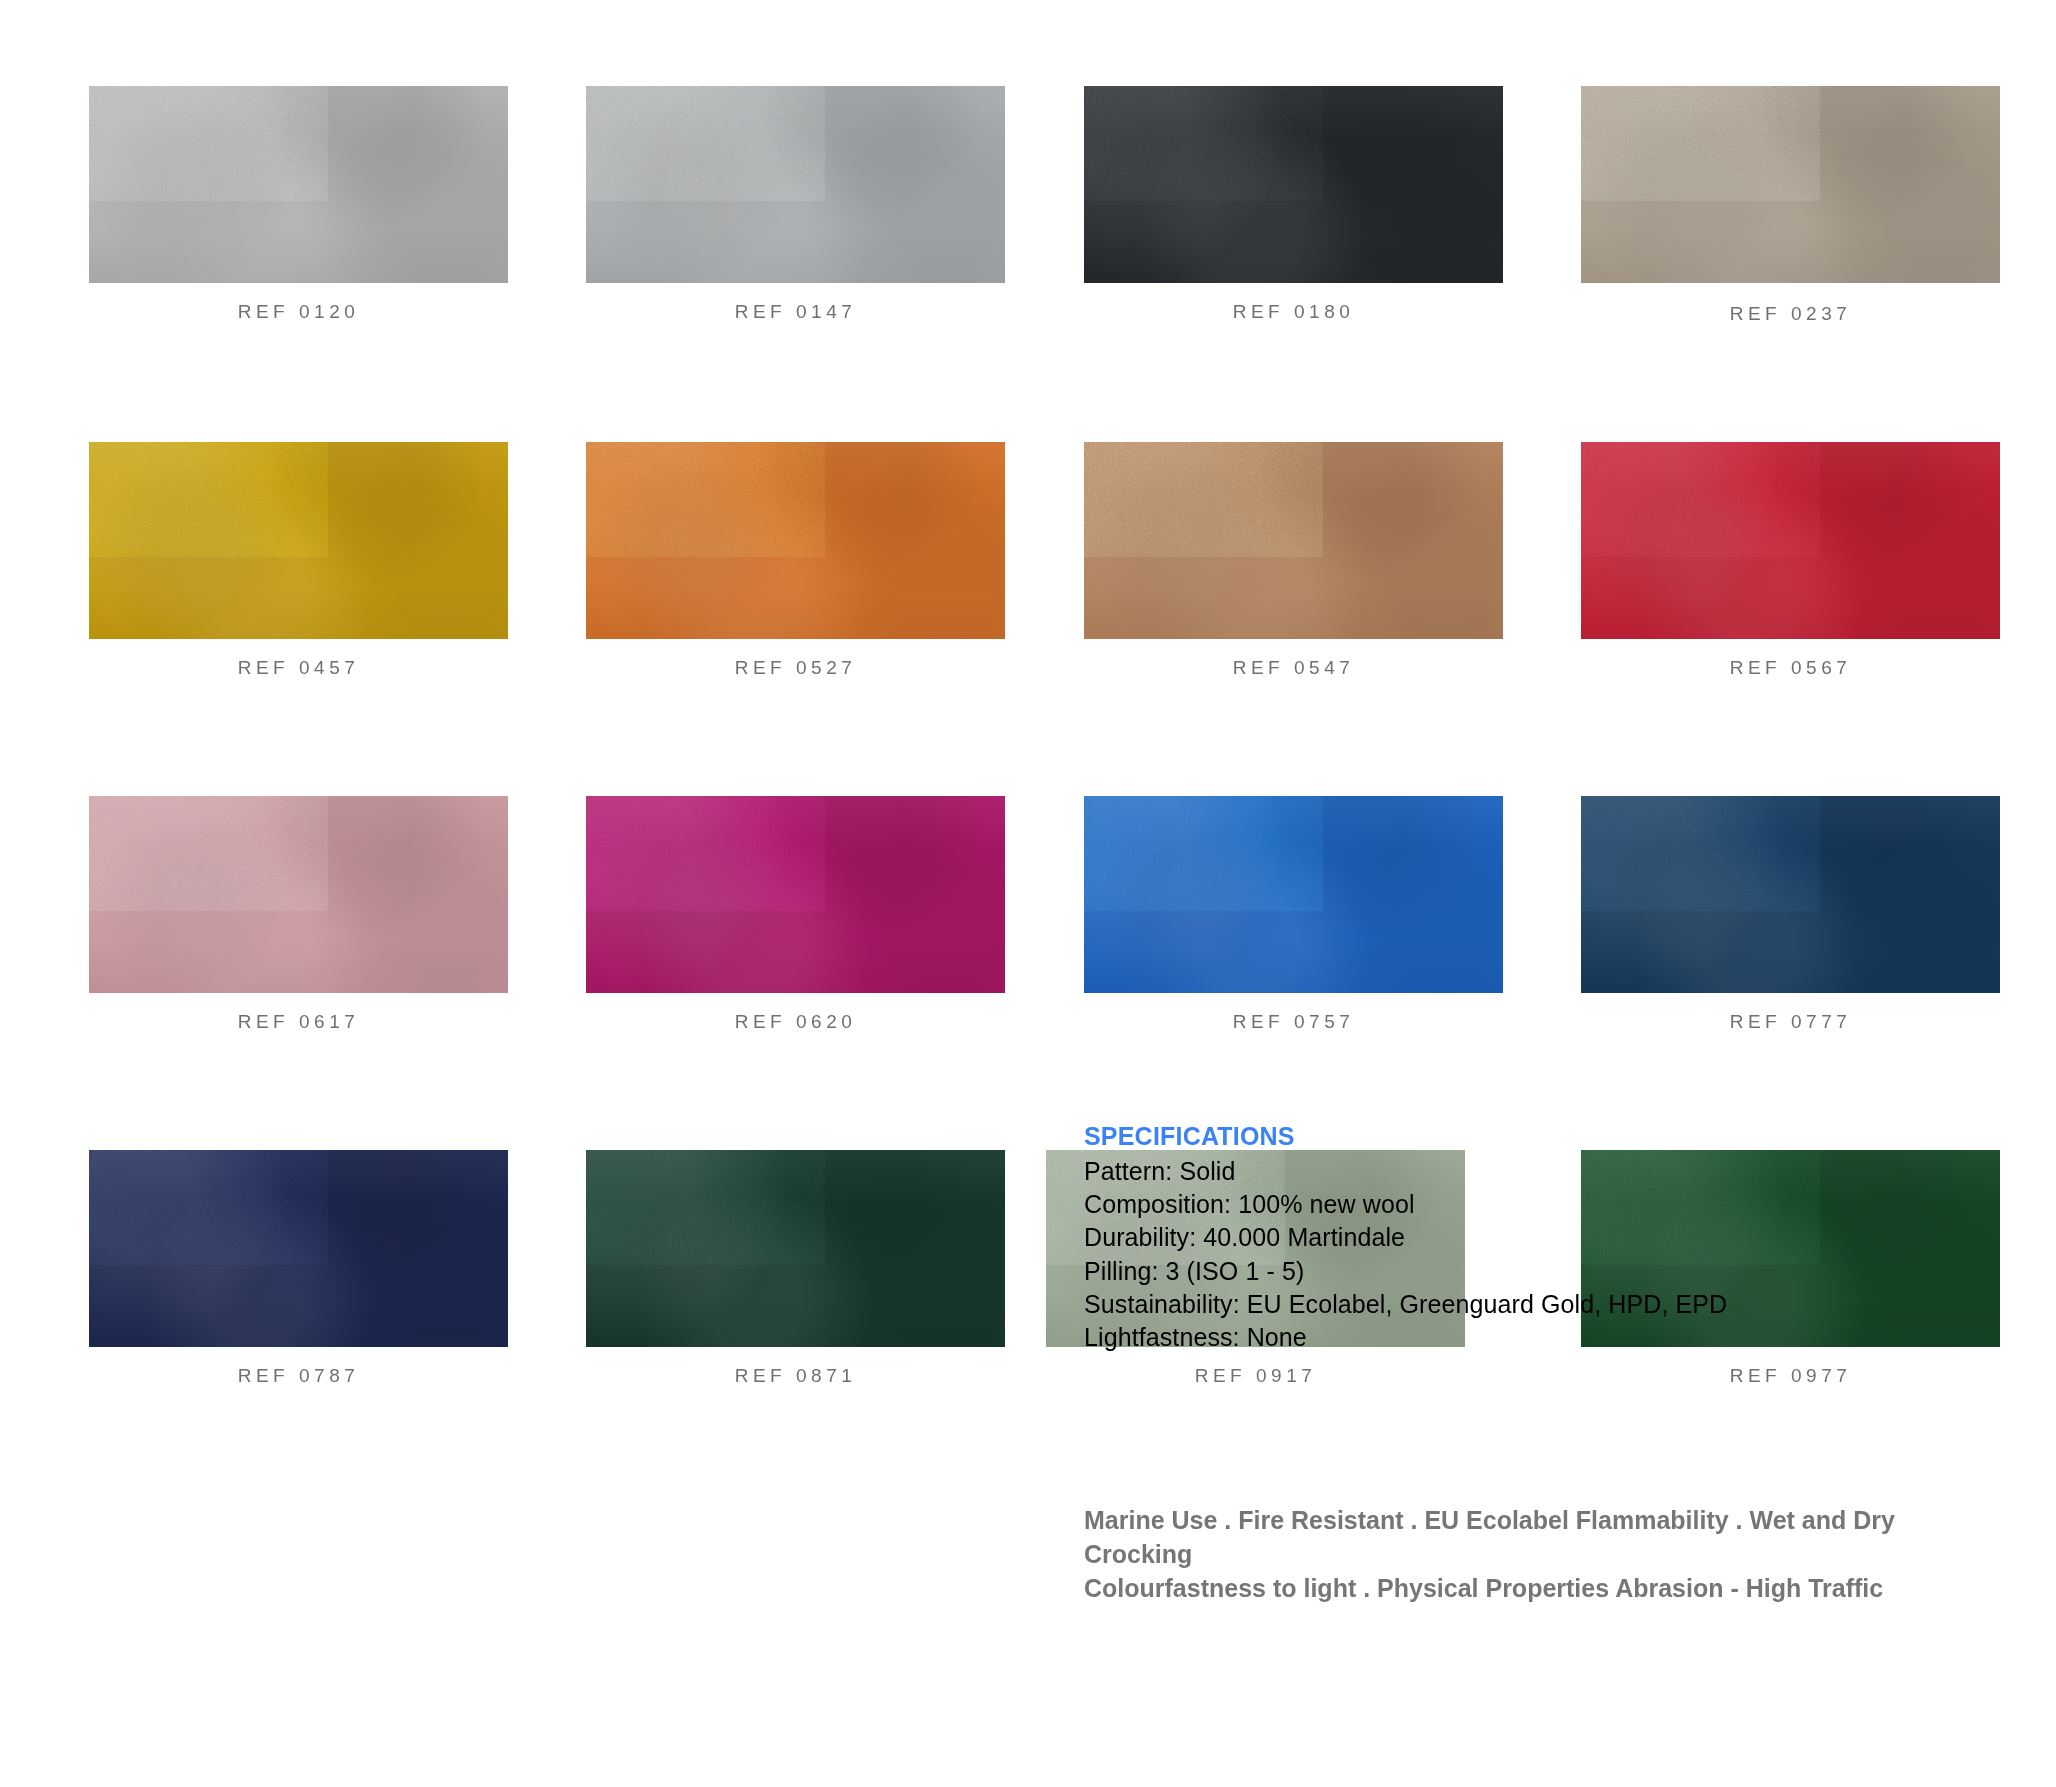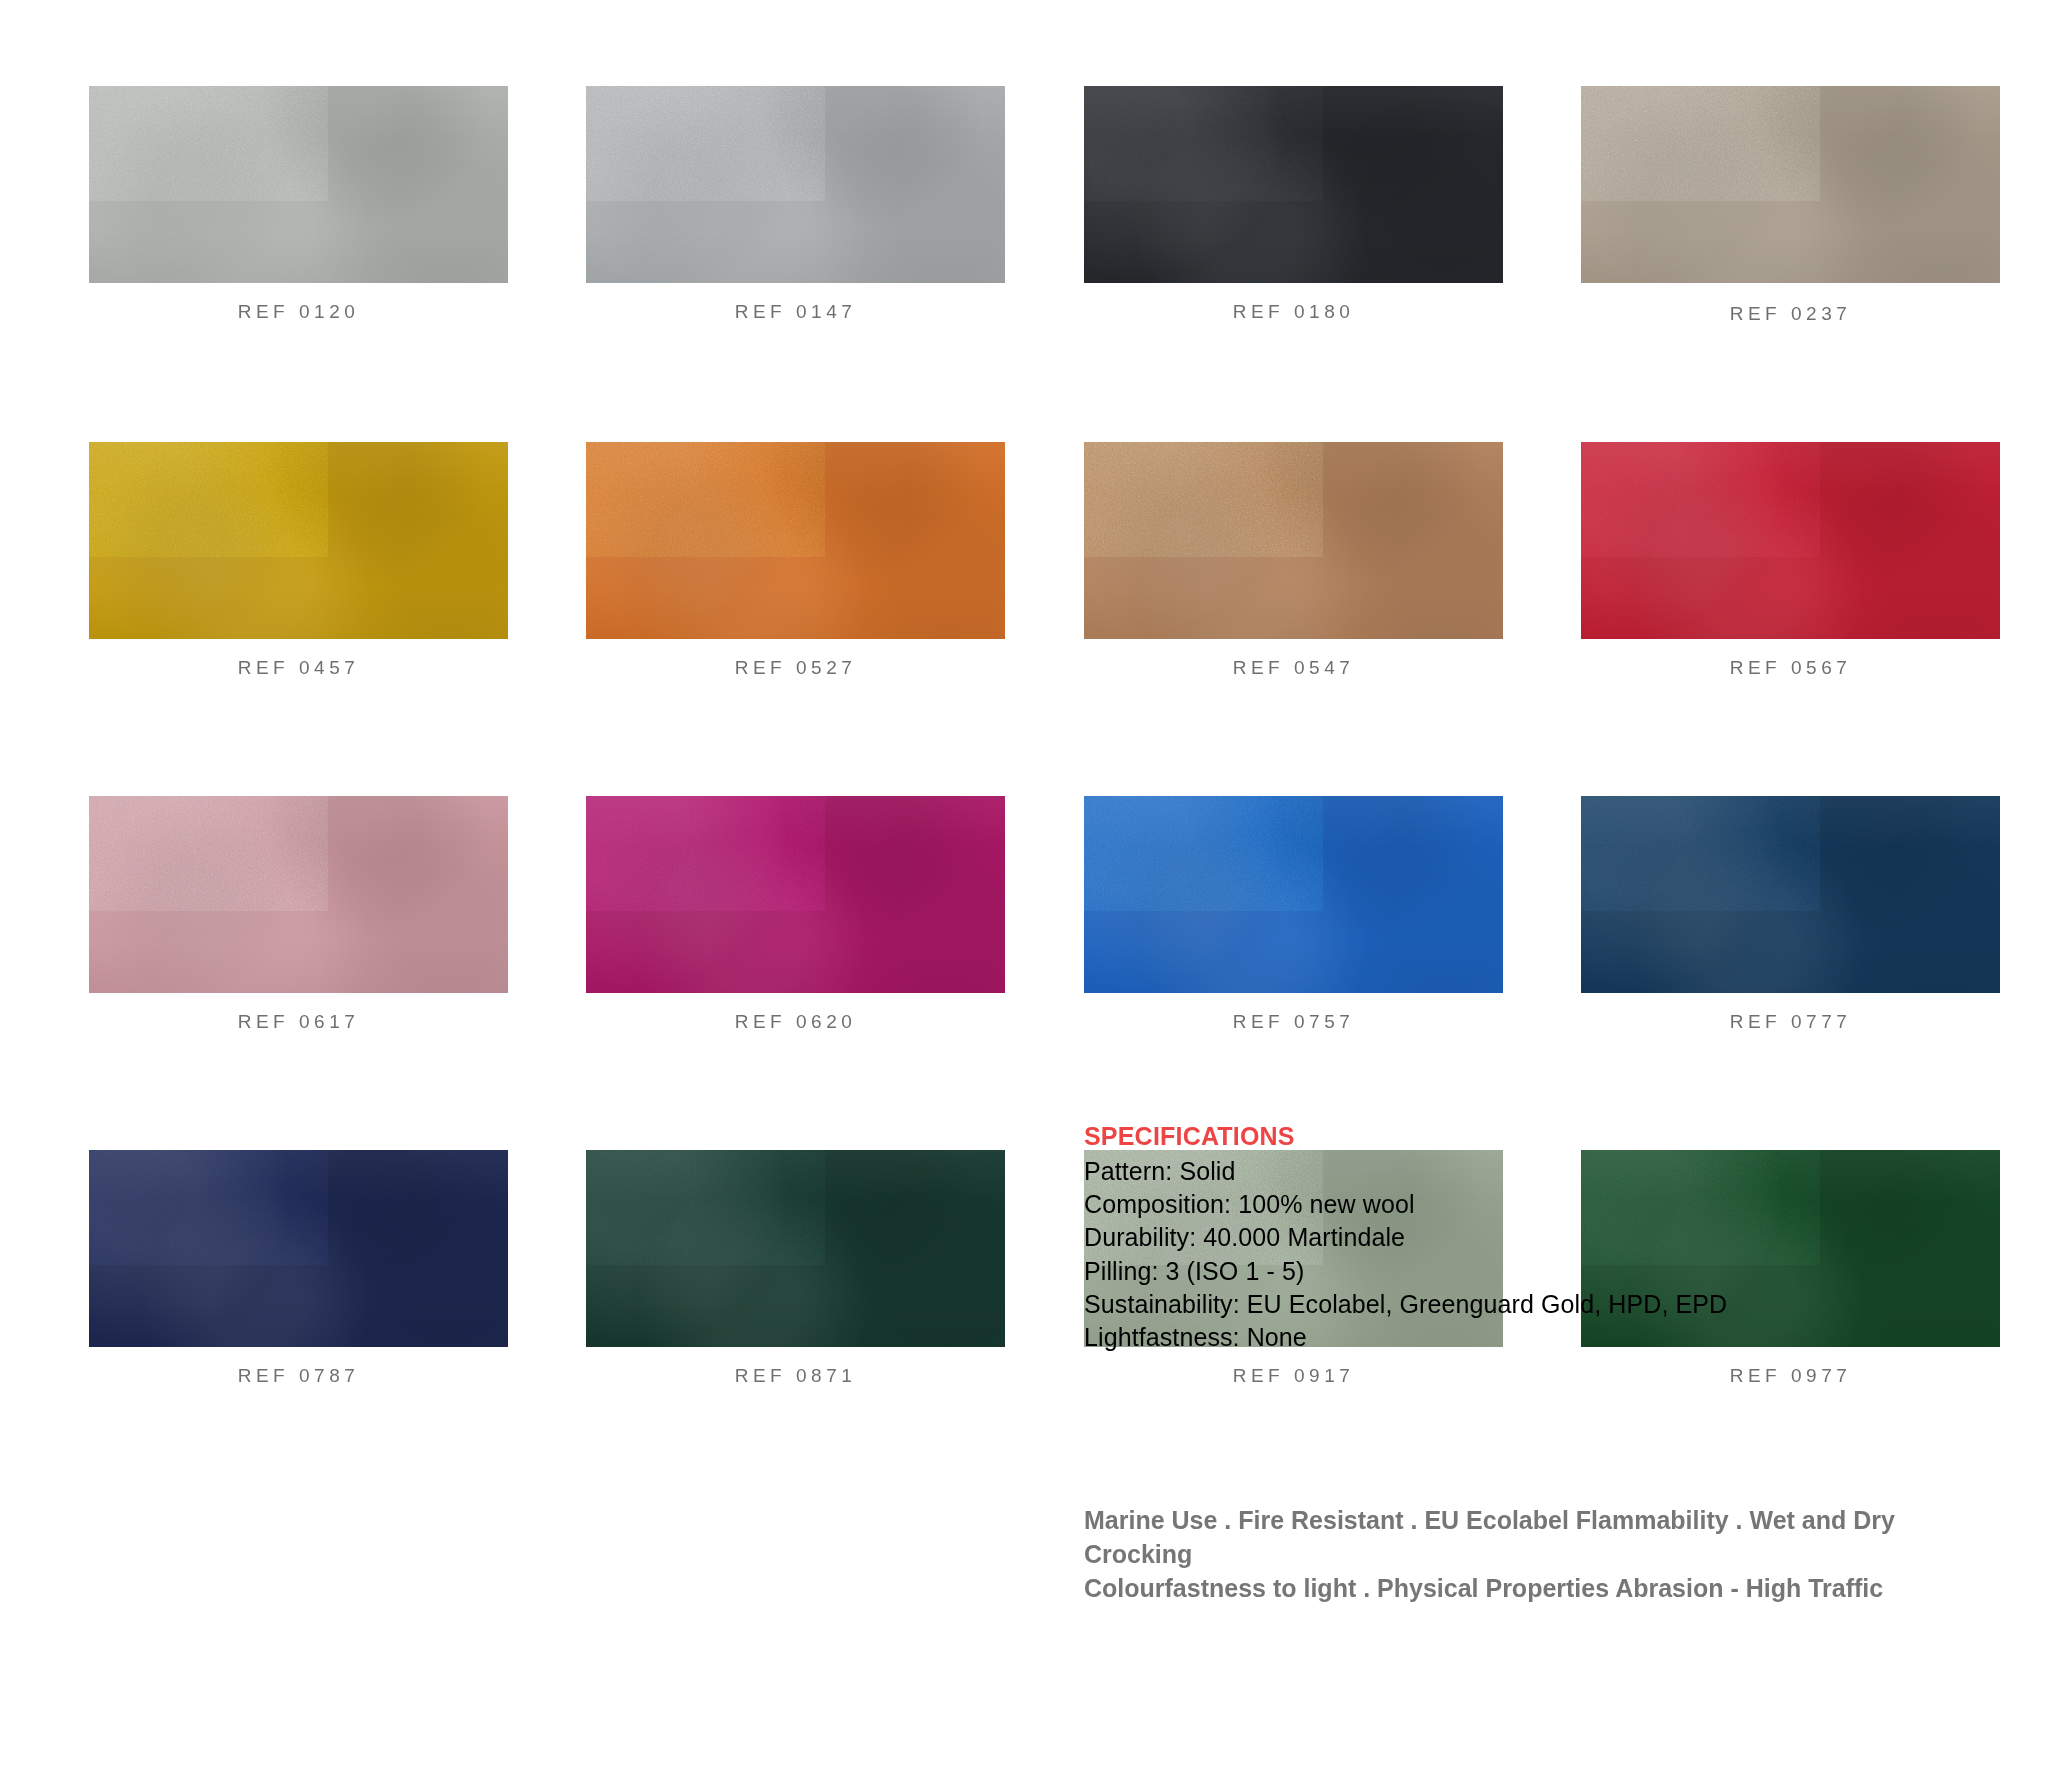--- a/index.html
+++ b/index.html
@@ -93,21 +93,21 @@
   
   .spec-block {
     position: absolute;
     left: 1084px;
     top: 1120px;
     width: 921px;
   }
   .spec-title {
     font-size: 25px;
     font-weight: bold;
-    color: #ef4444;
+    color: #3b82f6;
     letter-spacing: 0.2px;
     line-height: 1.32;
     margin: 0 0 1.6px 0;
   }
   .spec-line {
     font-size: 25px;
     color: #000000;
     line-height: 1.335;
     letter-spacing: 0.1px;
     white-space: nowrap;
@@ -282,21 +282,21 @@
       <div class="cell" style="left: 586px; top: 1150px;">
         <div class="swatch" style="background-color: rgb(23, 56, 47);">
           <svg class="tex" viewBox="0 0 300 150" width="247" height="123">
             <rect width="100%" height="100%" filter="url(#woolNoise)"></rect>
           </svg>
           <div class="tex2"></div>
           <div class="vig"></div>
         </div>
         <div class="ref-label">REF 0871</div>
       </div>
-      <div class="cell" style="left: 1084px; top: 1150px;">
+      <div class="cell" style="left: 1046px; top: 1150px;">
         <div class="swatch" style="background-color: rgb(151, 165, 145);">
           <svg class="tex" viewBox="0 0 300 150" width="247" height="123">
             <rect width="100%" height="100%" filter="url(#woolNoise)"></rect>
           </svg>
           <div class="tex2"></div>
           <div class="vig"></div>
         </div>
         <div class="ref-label">REF 0917</div>
       </div>
       <div class="cell" style="left: 1581px; top: 1150px;">

